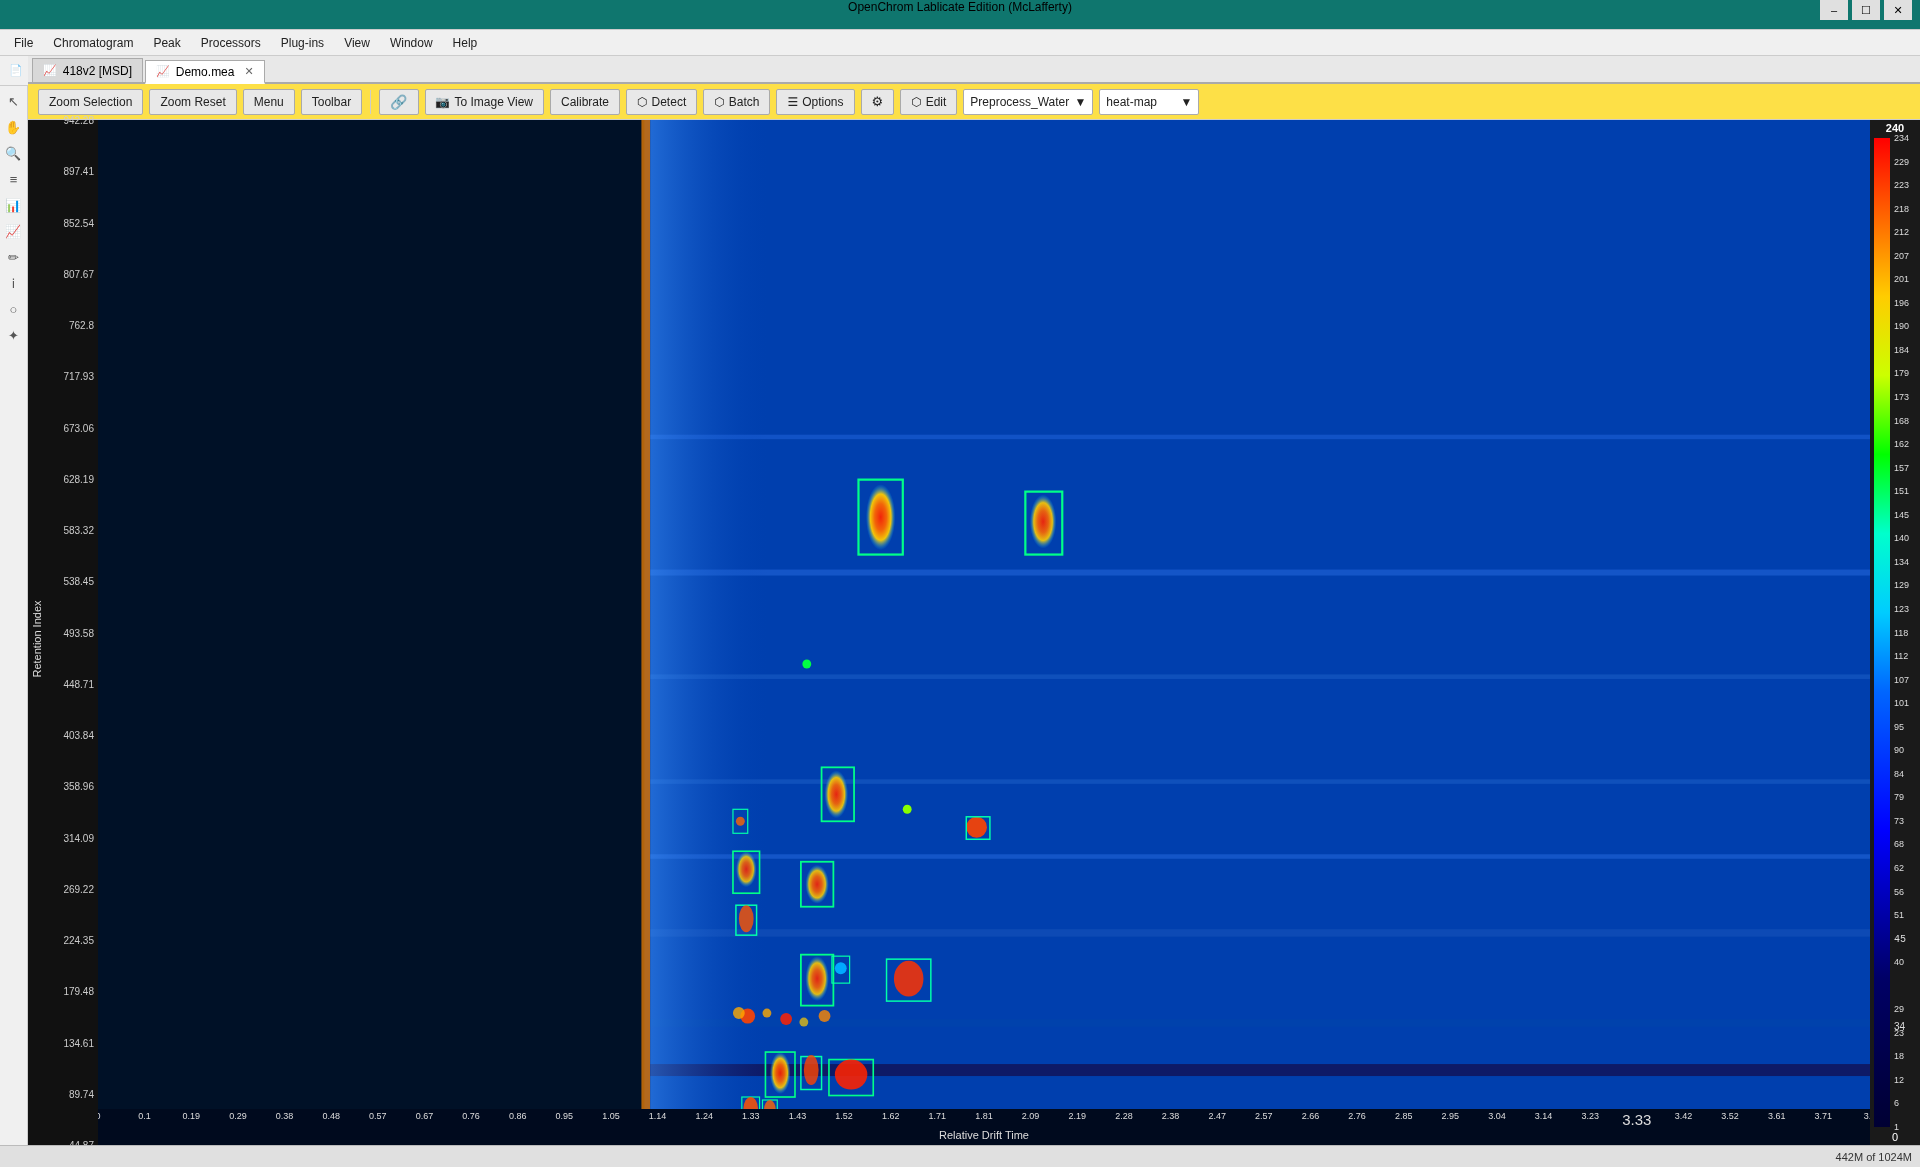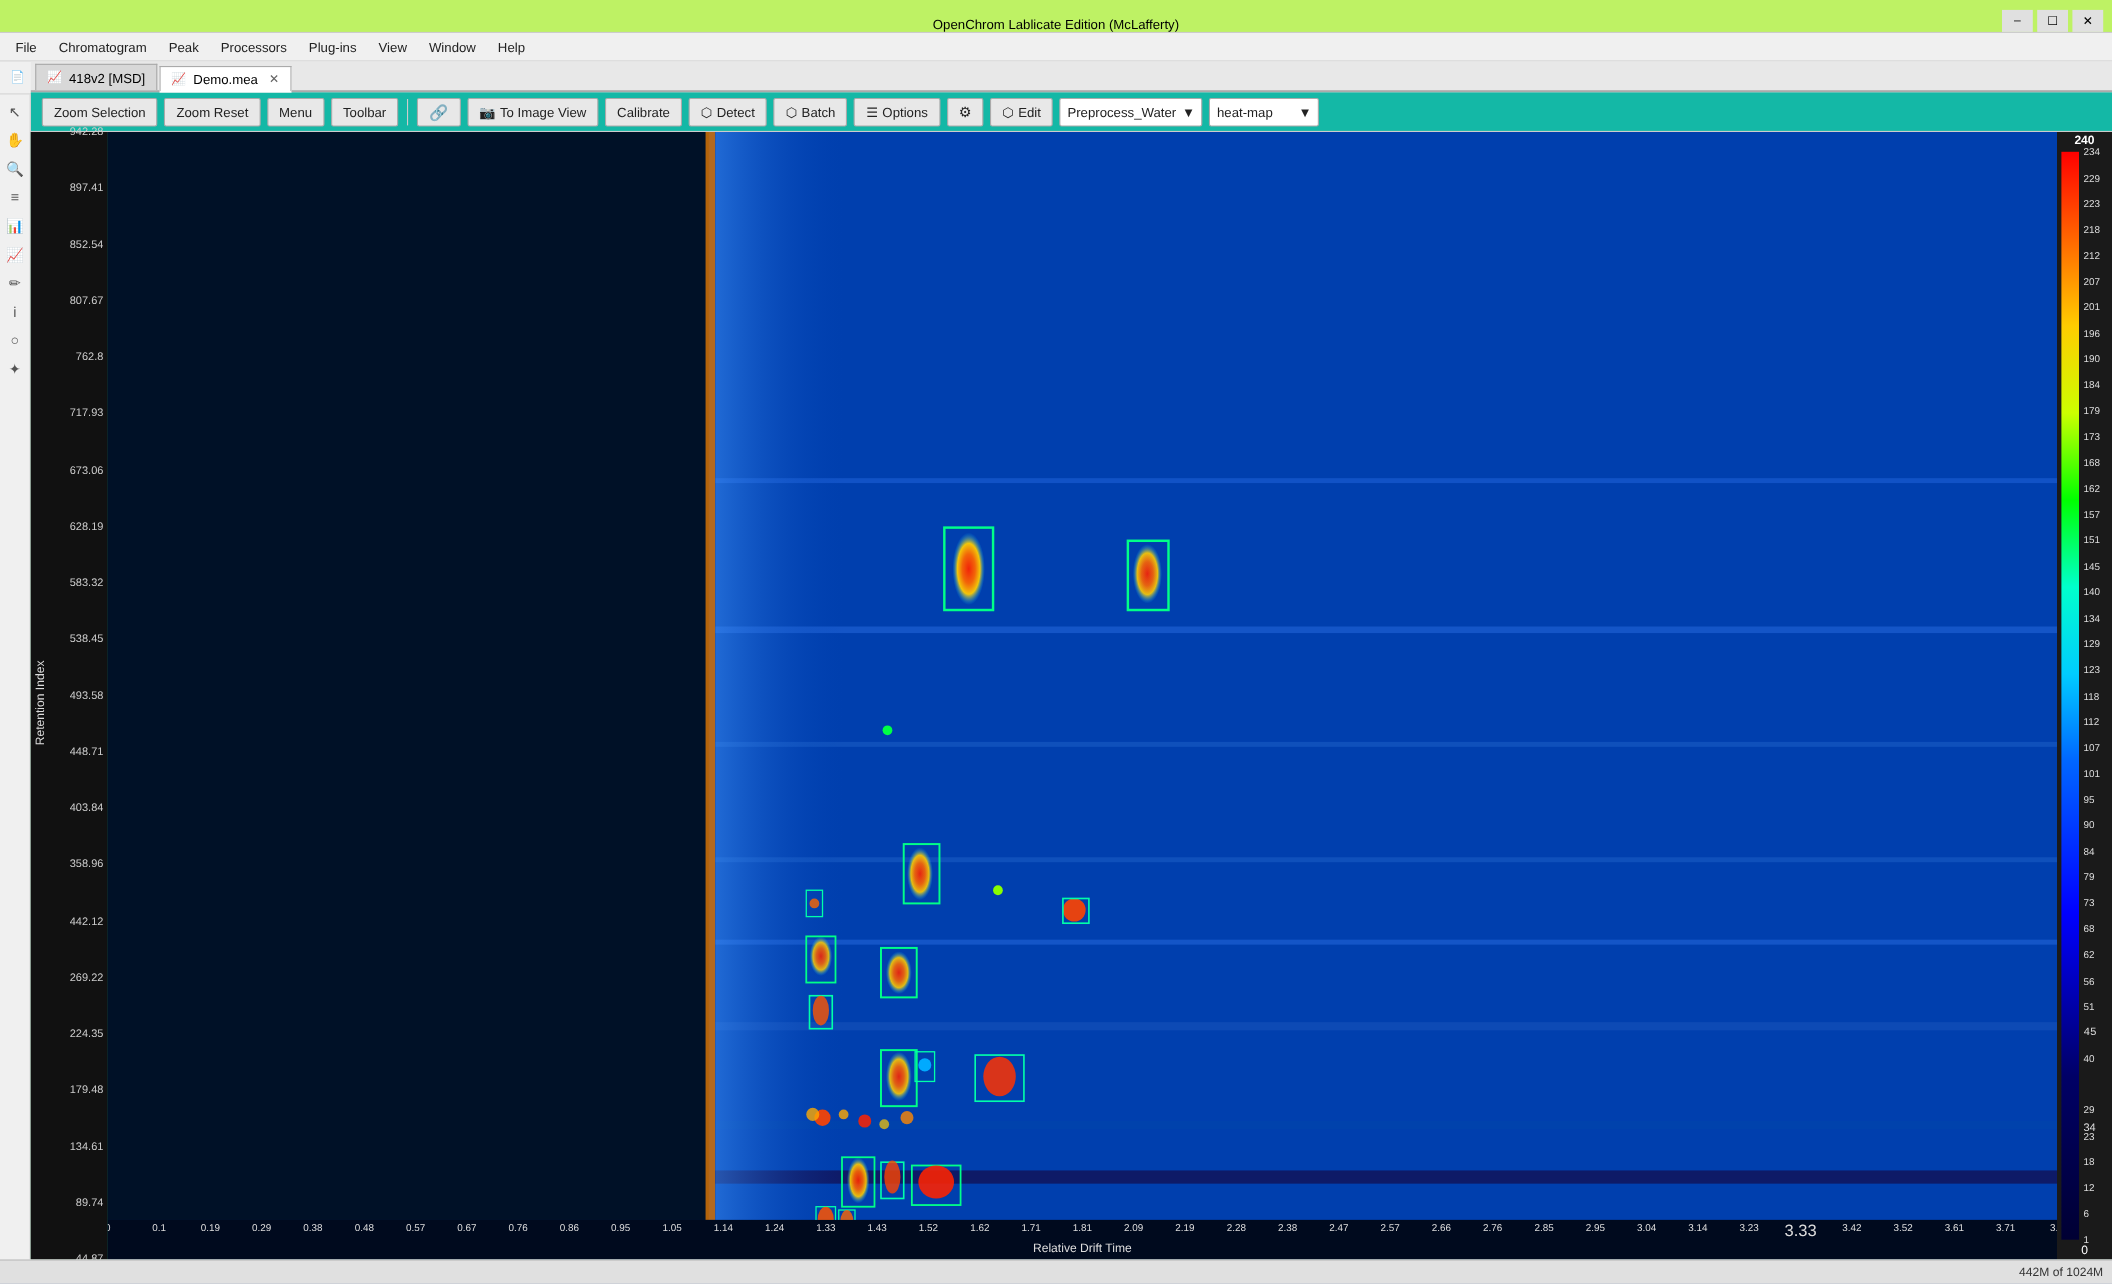--- a/index.html
+++ b/index.html
@@ -1,21 +1,21 @@
 <!DOCTYPE html>
 <html><head>
   <meta charset="utf-8">
   <style>
     * { margin: 0; padding: 0; box-sizing: border-box; }
     body { width: 1920px; height: 1167px; background: #f0f0f0; font-family: 'Segoe UI', Arial, sans-serif; font-size: 12px; overflow: hidden; }
 
     
     #titlebar {
-      width: 100%; height: 30px; background: #bef264;
-      display: flex; align-items: flex-end; justify-content: center;
+      width: 100%; height: 30px; background: #0f766e;
+      display: flex; align-items: flex-start; justify-content: center;
       border-bottom: 1px solid #ccc; position: relative;
     }
     #titlebar-controls { position: absolute; right: 8px; display: flex; gap: 4px; }
     .win-btn { width: 28px; height: 20px; border: none; background: #e0e0e0; cursor: pointer; font-size: 11px; display: flex; align-items: center; justify-content: center; }
 
     
     #menubar {
       width: 100%; height: 26px; background: #f0f0f0;
       display: flex; align-items: center; padding: 0 4px;
       border-bottom: 1px solid #ccc;
@@ -46,21 +46,21 @@
       border-bottom: 2px solid #aaa;
     }
     .tab { height: 24px; padding: 0 10px; border: 1px solid #aaa; border-bottom: none; background: #d8d8d8; cursor: pointer; display: flex; align-items: center; gap: 6px; font-size: 12px; margin-right: 2px; }
     .tab.active { background: #fff; border-bottom: 2px solid #fff; margin-bottom: -2px; z-index: 2; }
     .tab-icon { font-size: 11px; color: #555; }
     .tab-close { font-size: 11px; color: #666; cursor: pointer; margin-left: 4px; }
 
     
     #action-toolbar {
       position: absolute; left: 28px; top: 84px; right: 0; height: 36px;
-      background: #14b8a6; display: flex; align-items: center; padding: 14px 10px; gap: 6px;
+      background: #fde047; display: flex; align-items: center; padding: 14px 10px; gap: 6px;
       border-bottom: 1px solid #ccc;
     }
     .act-btn {
       height: 26px; padding: 0 10px; border: 1px solid #aaa; background: #e8e8e8;
       cursor: pointer; font-size: 12px; display: flex; align-items: center; gap: 4px;
       color: #222; border-radius: 2px;
     }
     .act-sep { width: 1px; height: 24px; background: #ccc; margin: 0 2px; }
     .act-dropdown {
       height: 26px; padding: 0 6px; border: 1px solid #aaa; background: #fff;
@@ -235,21 +235,21 @@
       <div class="y-label" style="top: 20%;">762.8</div>
       <div class="y-label" style="top: 25%;">717.93</div>
       <div class="y-label" style="top: 30%;">673.06</div>
       <div class="y-label" style="top: 35%;">628.19</div>
       <div class="y-label" style="top: 40%;">583.32</div>
       <div class="y-label" style="top: 45%;">538.45</div>
       <div class="y-label" style="top: 50%;">493.58</div>
       <div class="y-label" style="top: 55%;">448.71</div>
       <div class="y-label" style="top: 60%;">403.84</div>
       <div class="y-label" style="top: 65%;">358.96</div>
-      <div class="y-label" style="top: 70%;">442.12</div>
+      <div class="y-label" style="top: 70%;">314.09</div>
       <div class="y-label" style="top: 75%;">269.22</div>
       <div class="y-label" style="top: 80%;">224.35</div>
       <div class="y-label" style="top: 85%;">179.48</div>
       <div class="y-label" style="top: 90%;">134.61</div>
       <div class="y-label" style="top: 95%;">89.74</div>
       <div class="y-label" style="top: 100%;">44.87</div>
     </div>
 
   <div id="heatmap-area">
     <svg id="svg-overlay" viewBox="0 0 1200 660" preserveAspectRatio="none">

